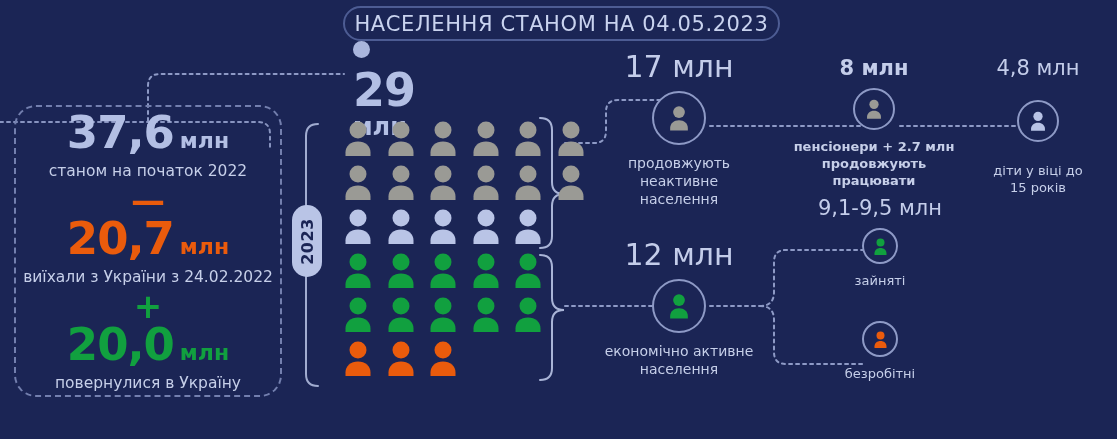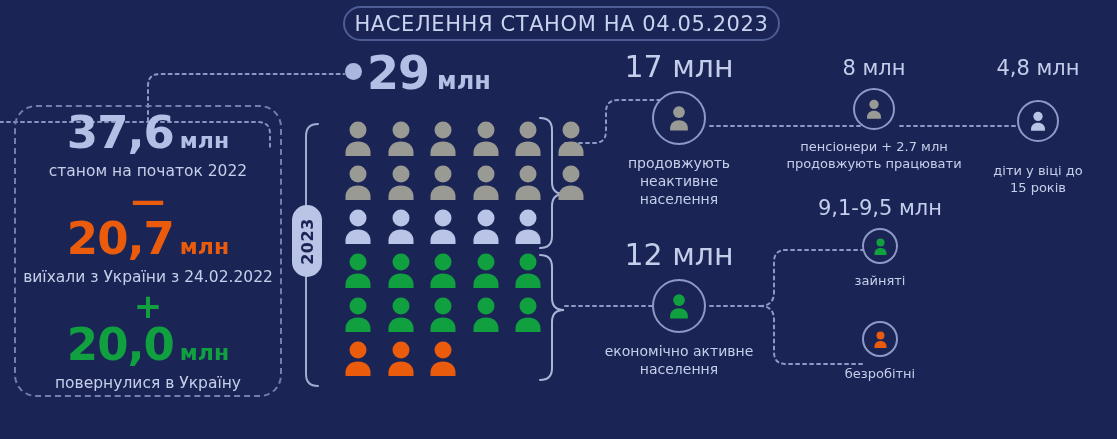--- a/index.html
+++ b/index.html
@@ -49,20 +49,21 @@
     color: #c9d3ef;
     white-space: nowrap;
   }
   
   .headline {
     position: absolute;
     left: 345px;
     top: 50px;
     display: flex;
     align-items: baseline;
+    flex-direction: column;
   }
   .headline .dot {
     width: 17px;
     height: 17px;
     border-radius: 50%;
     background: #aab6dd;
     position: relative;
     top: -9px;
     margin-right: 5px;
   }
@@ -420,21 +421,21 @@
     <div class="circle lg">
       <svg class="person" viewBox="0 0 34 38" style="width:26px;height:28px;">
         <circle cx="17" cy="11" r="8" fill="#9a9a95"></circle>
         <path d="M17 22c-7 0-12 4.5-12 10.5V36h24v-3.5C29 26.5 24 22 17 22z" fill="#9a9a95"></path>
       </svg>
     </div>
     <div class="cap">продовжують неактивне
 населення</div>
   </div>
 
-  <div class="node" style="left:784px; top:58px; width:180px;">
+  <div class="node" style="left:784px; top:58px; width:180px;font-weight:bold;">
     <div class="num sm">8 млн</div>
     <div class="circle md">
       <svg class="person" viewBox="0 0 34 38" style="width:20px;height:22px;">
         <circle cx="17" cy="11" r="8" fill="#9a9a95"></circle>
         <path d="M17 22c-7 0-12 4.5-12 10.5V36h24v-3.5C29 26.5 24 22 17 22z" fill="#9a9a95"></path>
       </svg>
     </div>
     <div class="cap tiny">пенсіонери + 2.7 млн
 продовжують працювати</div>
   </div>

